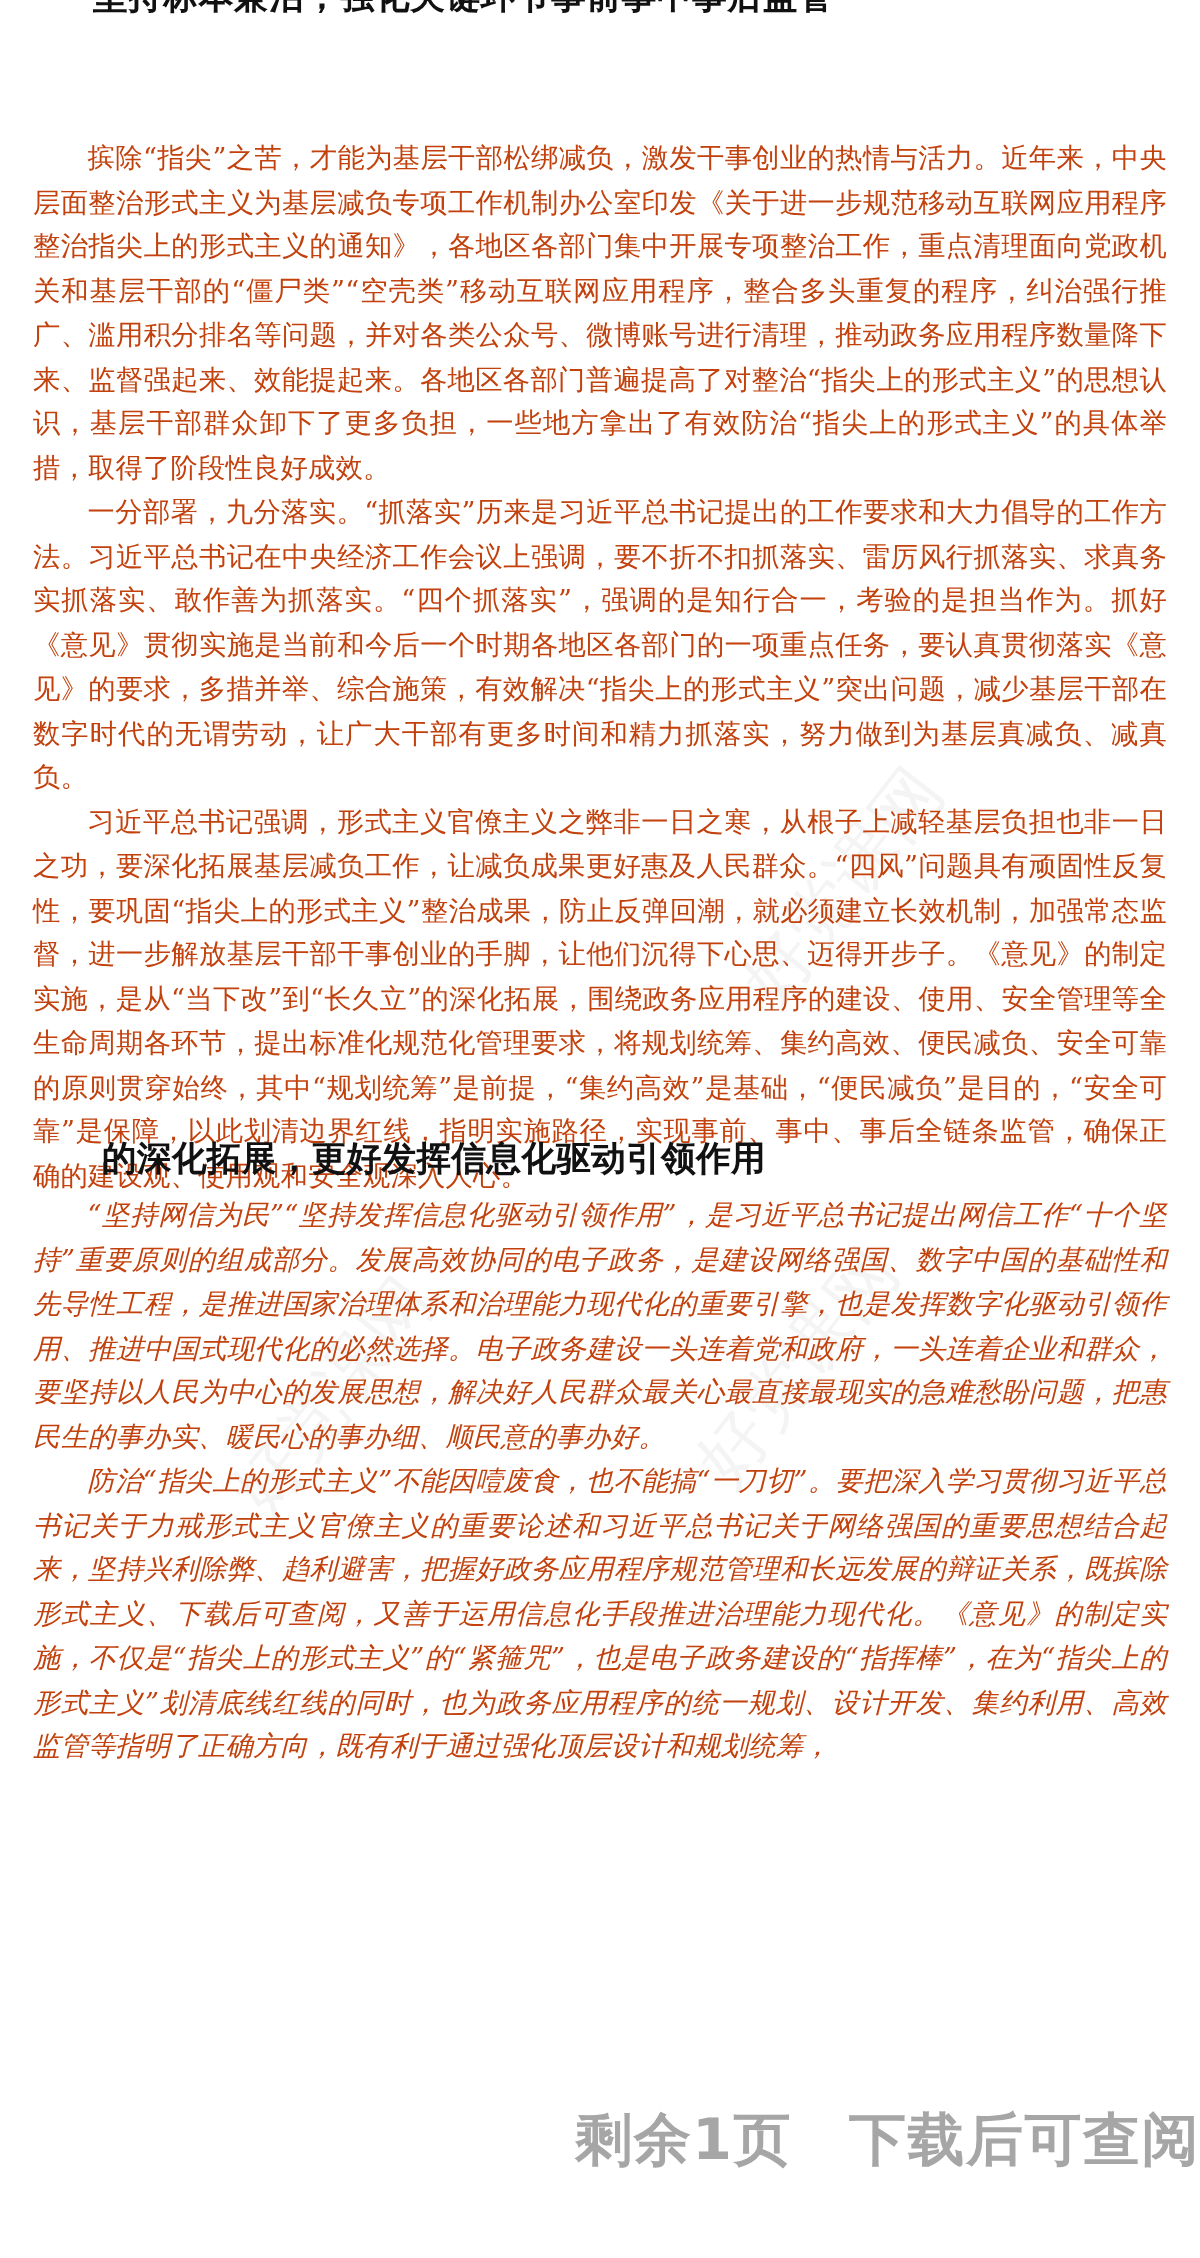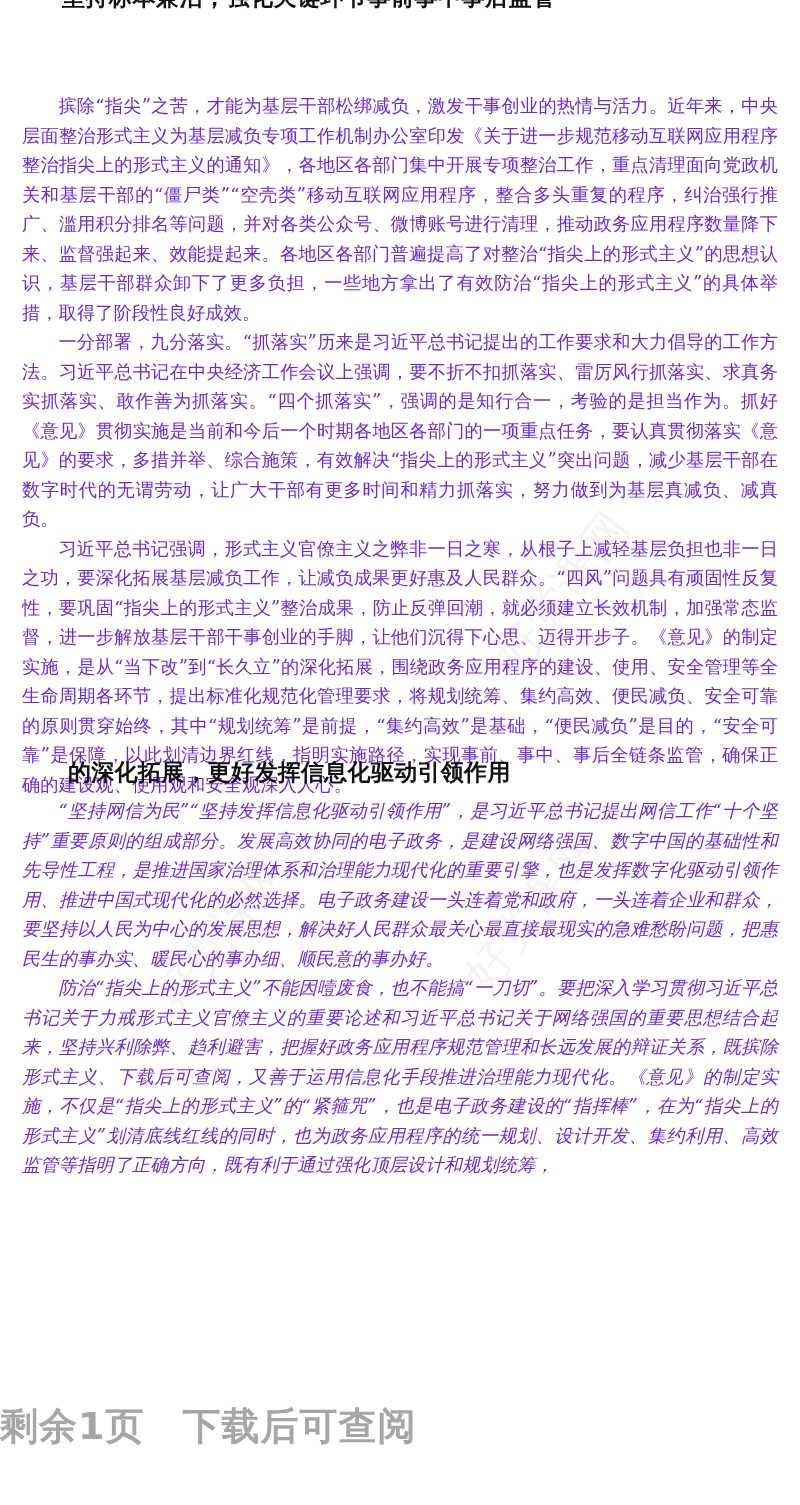--- a/index.html
+++ b/index.html
@@ -40,40 +40,40 @@
       width: 756px;
     }
     .para {
       margin: 0;
       font-size: 18.2px;
       line-height: 29.5px;
       text-indent: 2em;
       text-align: justify;
       text-align-last: left;
       letter-spacing: 0.15px;
-      color: #6d28d9;
+      color: #c2410c;
     }
     .heading-mid {
       position: absolute;
       left: 68px;
       top: 757px;
       margin: 0;
       font-family: "DejaVu Sans", "Liberation Sans", sans-serif;
       font-weight: bold;
       font-size: 23px;
       letter-spacing: 0.3px;
       color: #111;
       white-space: nowrap;
     }
     .remaining {
       position: absolute;
       left: 0;
       top: 1401px;
       width: 800px;
-      text-align: left;
+      text-align: right;
       font-family: "DejaVu Sans", "Liberation Sans", sans-serif;
       font-weight: bold;
       font-size: 38px;
       color: #a6a6a6;
       letter-spacing: 1px;
       cursor: pointer;
     }
     .remaining .gap {
       display: inline-block;
       width: 38px;

